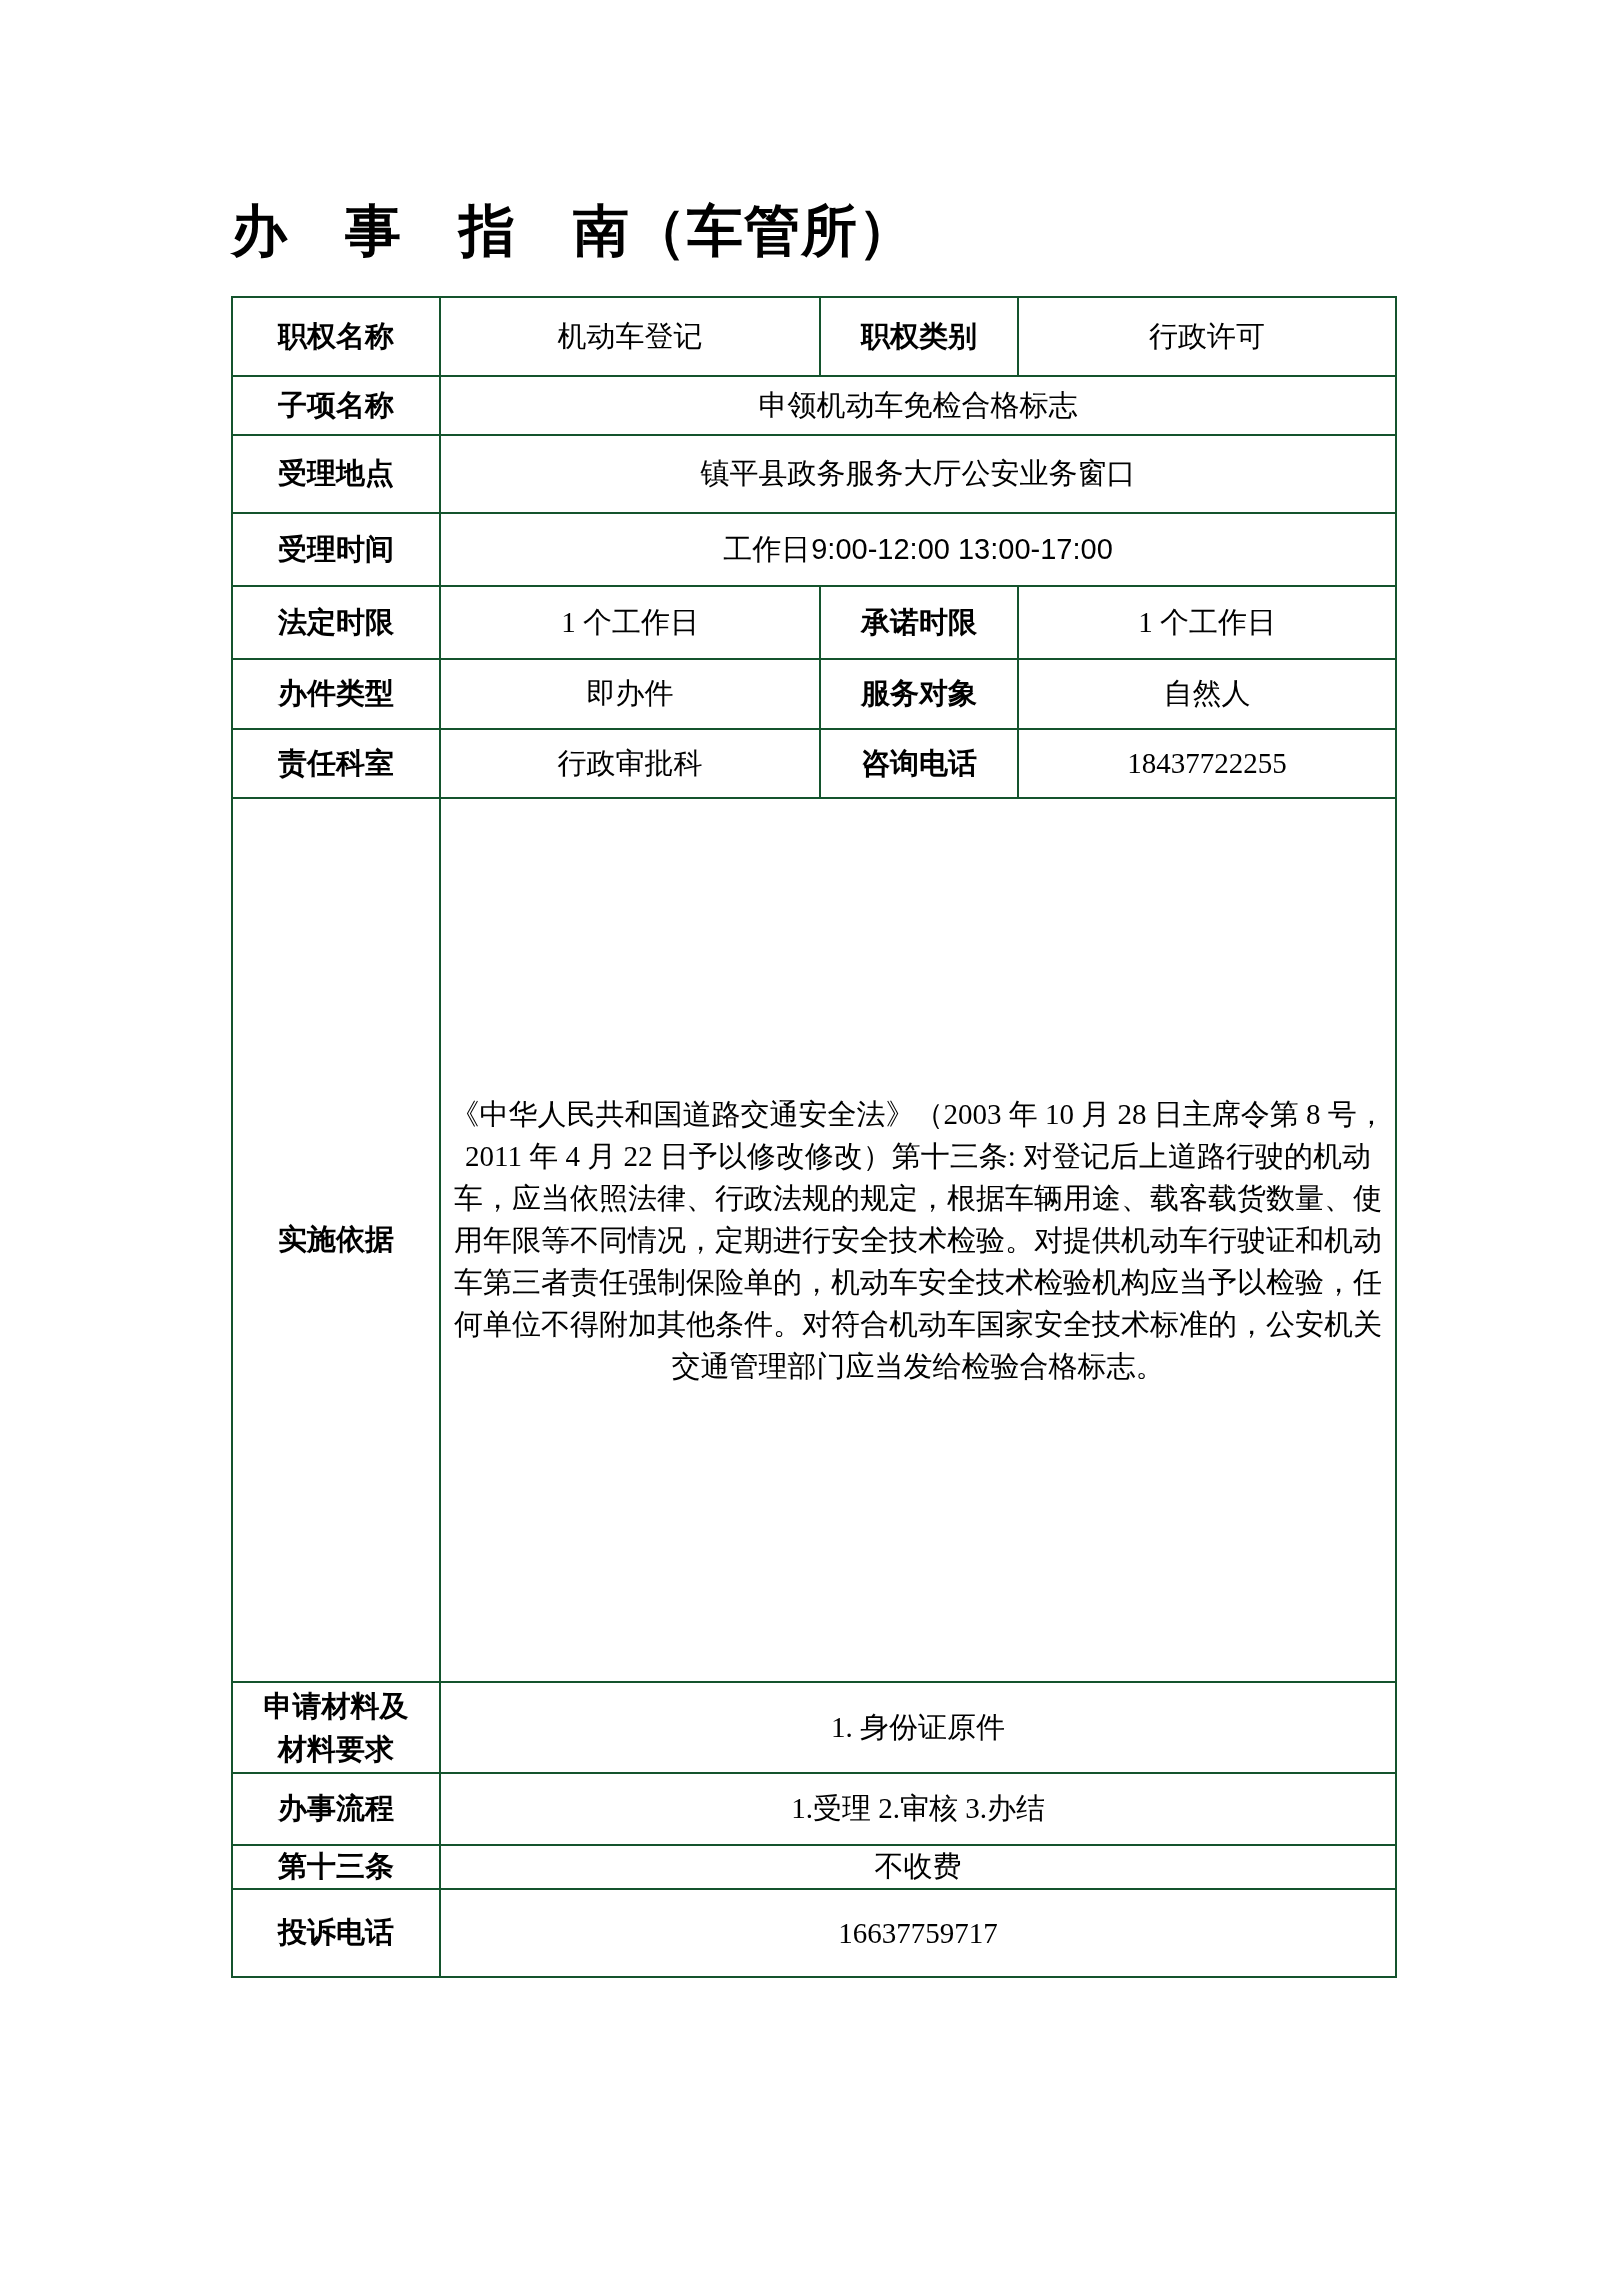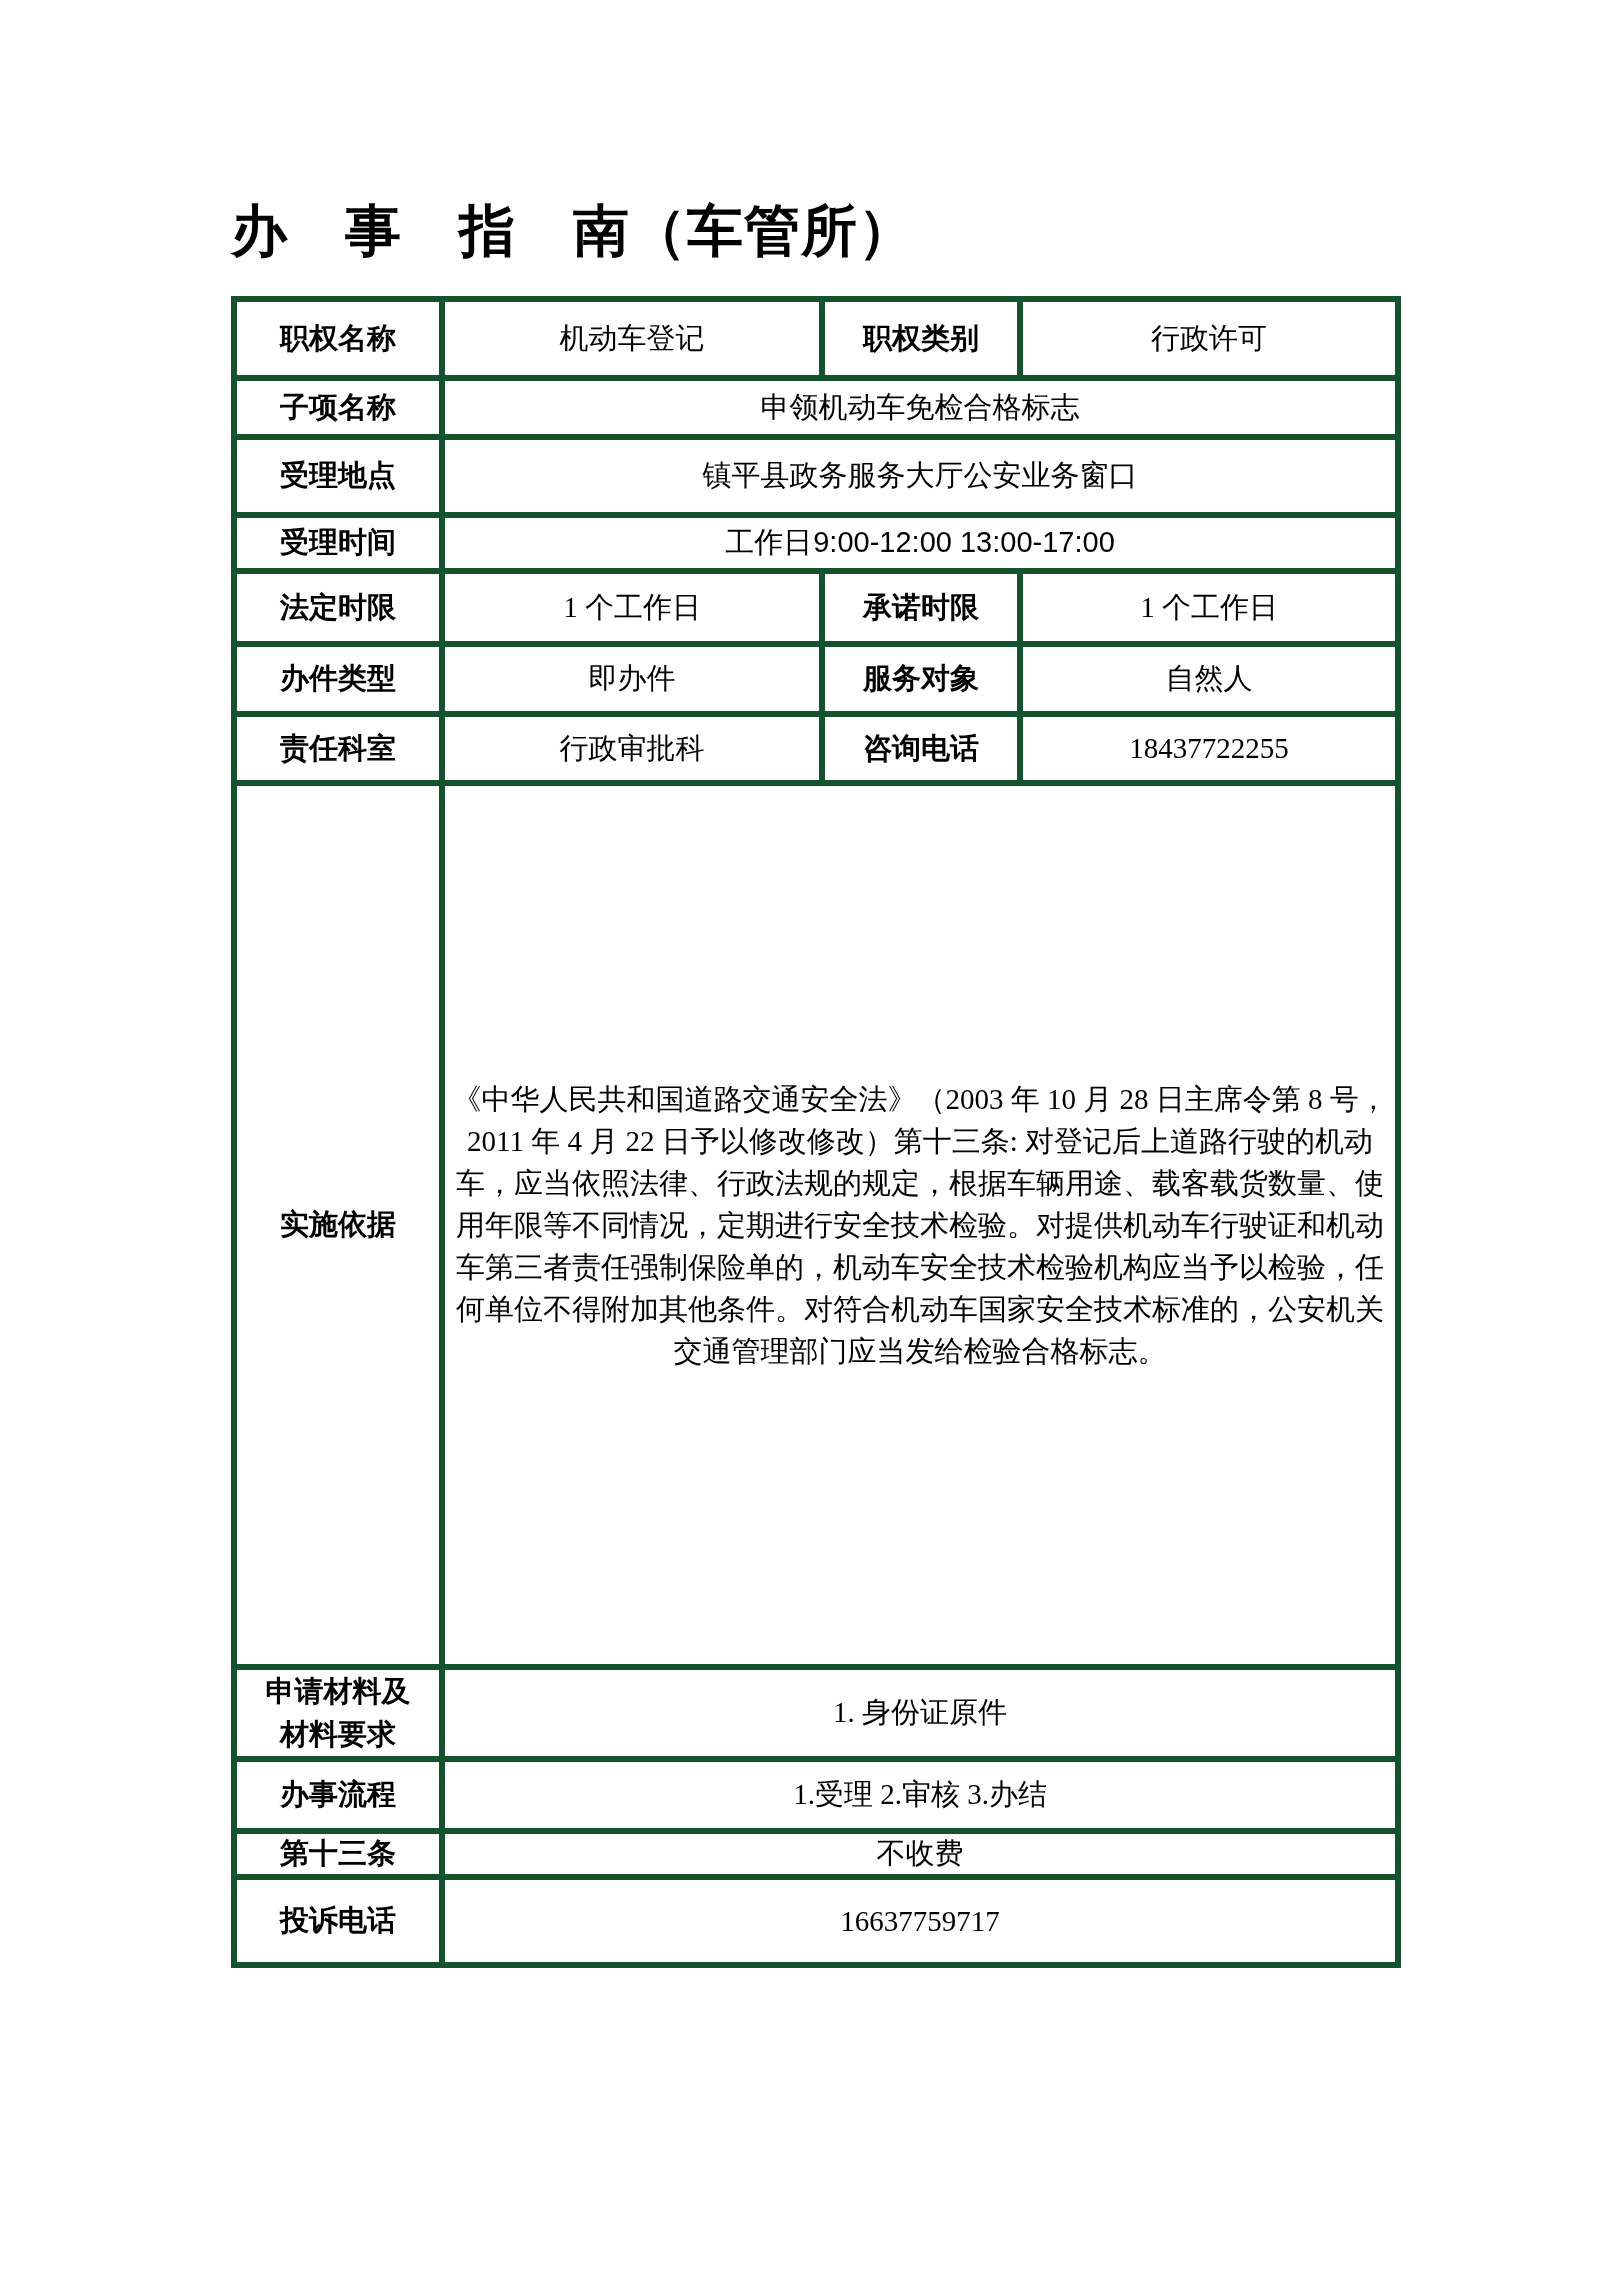--- a/index.html
+++ b/index.html
@@ -13,36 +13,36 @@
     position:absolute;left:231px;top:194px;width:1164px;
     text-align:left;font-size:56px;font-weight:bold;
     white-space:nowrap;letter-spacing:1px;
     font-family:"Liberation Sans","DejaVu Sans",sans-serif;
   }
   table.guide{
     position:absolute;left:231px;top:296px;width:1164px;
     border-collapse:collapse;table-layout:fixed;
   }
   table.guide th, table.guide td{
-    border:6px solid #14532d;
+    border:2px solid #14532d;
     padding:0;overflow:hidden;
   }
   table.guide th{
     font-size:29px;font-weight:bold;text-align:center;vertical-align:middle;
     font-family:"Liberation Sans","DejaVu Sans",sans-serif;
   }
   table.guide td{
     font-size:29px;font-weight:normal;text-align:center;vertical-align:middle;
     font-family:"Liberation Serif","DejaVu Serif",serif;
   }
   .num{font-family:"Liberation Sans","DejaVu Sans",sans-serif;}
   .t-gap{margin-left:1px;}
   
   tr.r1{height:79px}  tr.r2{height:59px}  tr.r3{height:78px}
-  tr.r4{height:56px}  tr.r5{height:73px}  tr.r6{height:70px}
+  tr.r4{height:73px}  tr.r5{height:73px}  tr.r6{height:70px}
   tr.r7{height:69px}  tr.r8{height:884px} tr.r9{height:91px}
   tr.r10{height:72px} tr.r11{height:44px} tr.r12{height:88px}
   
   th.label-basis{vertical-align:top;padding-top:201px;}
   td.basis-text{
     vertical-align:top;text-align:justify;
     font-size:33px;line-height:42px;
     padding:11.8px 11.8px 0 13.7px;
   }
   th.two-line{white-space:pre-line;line-height:43px;}

